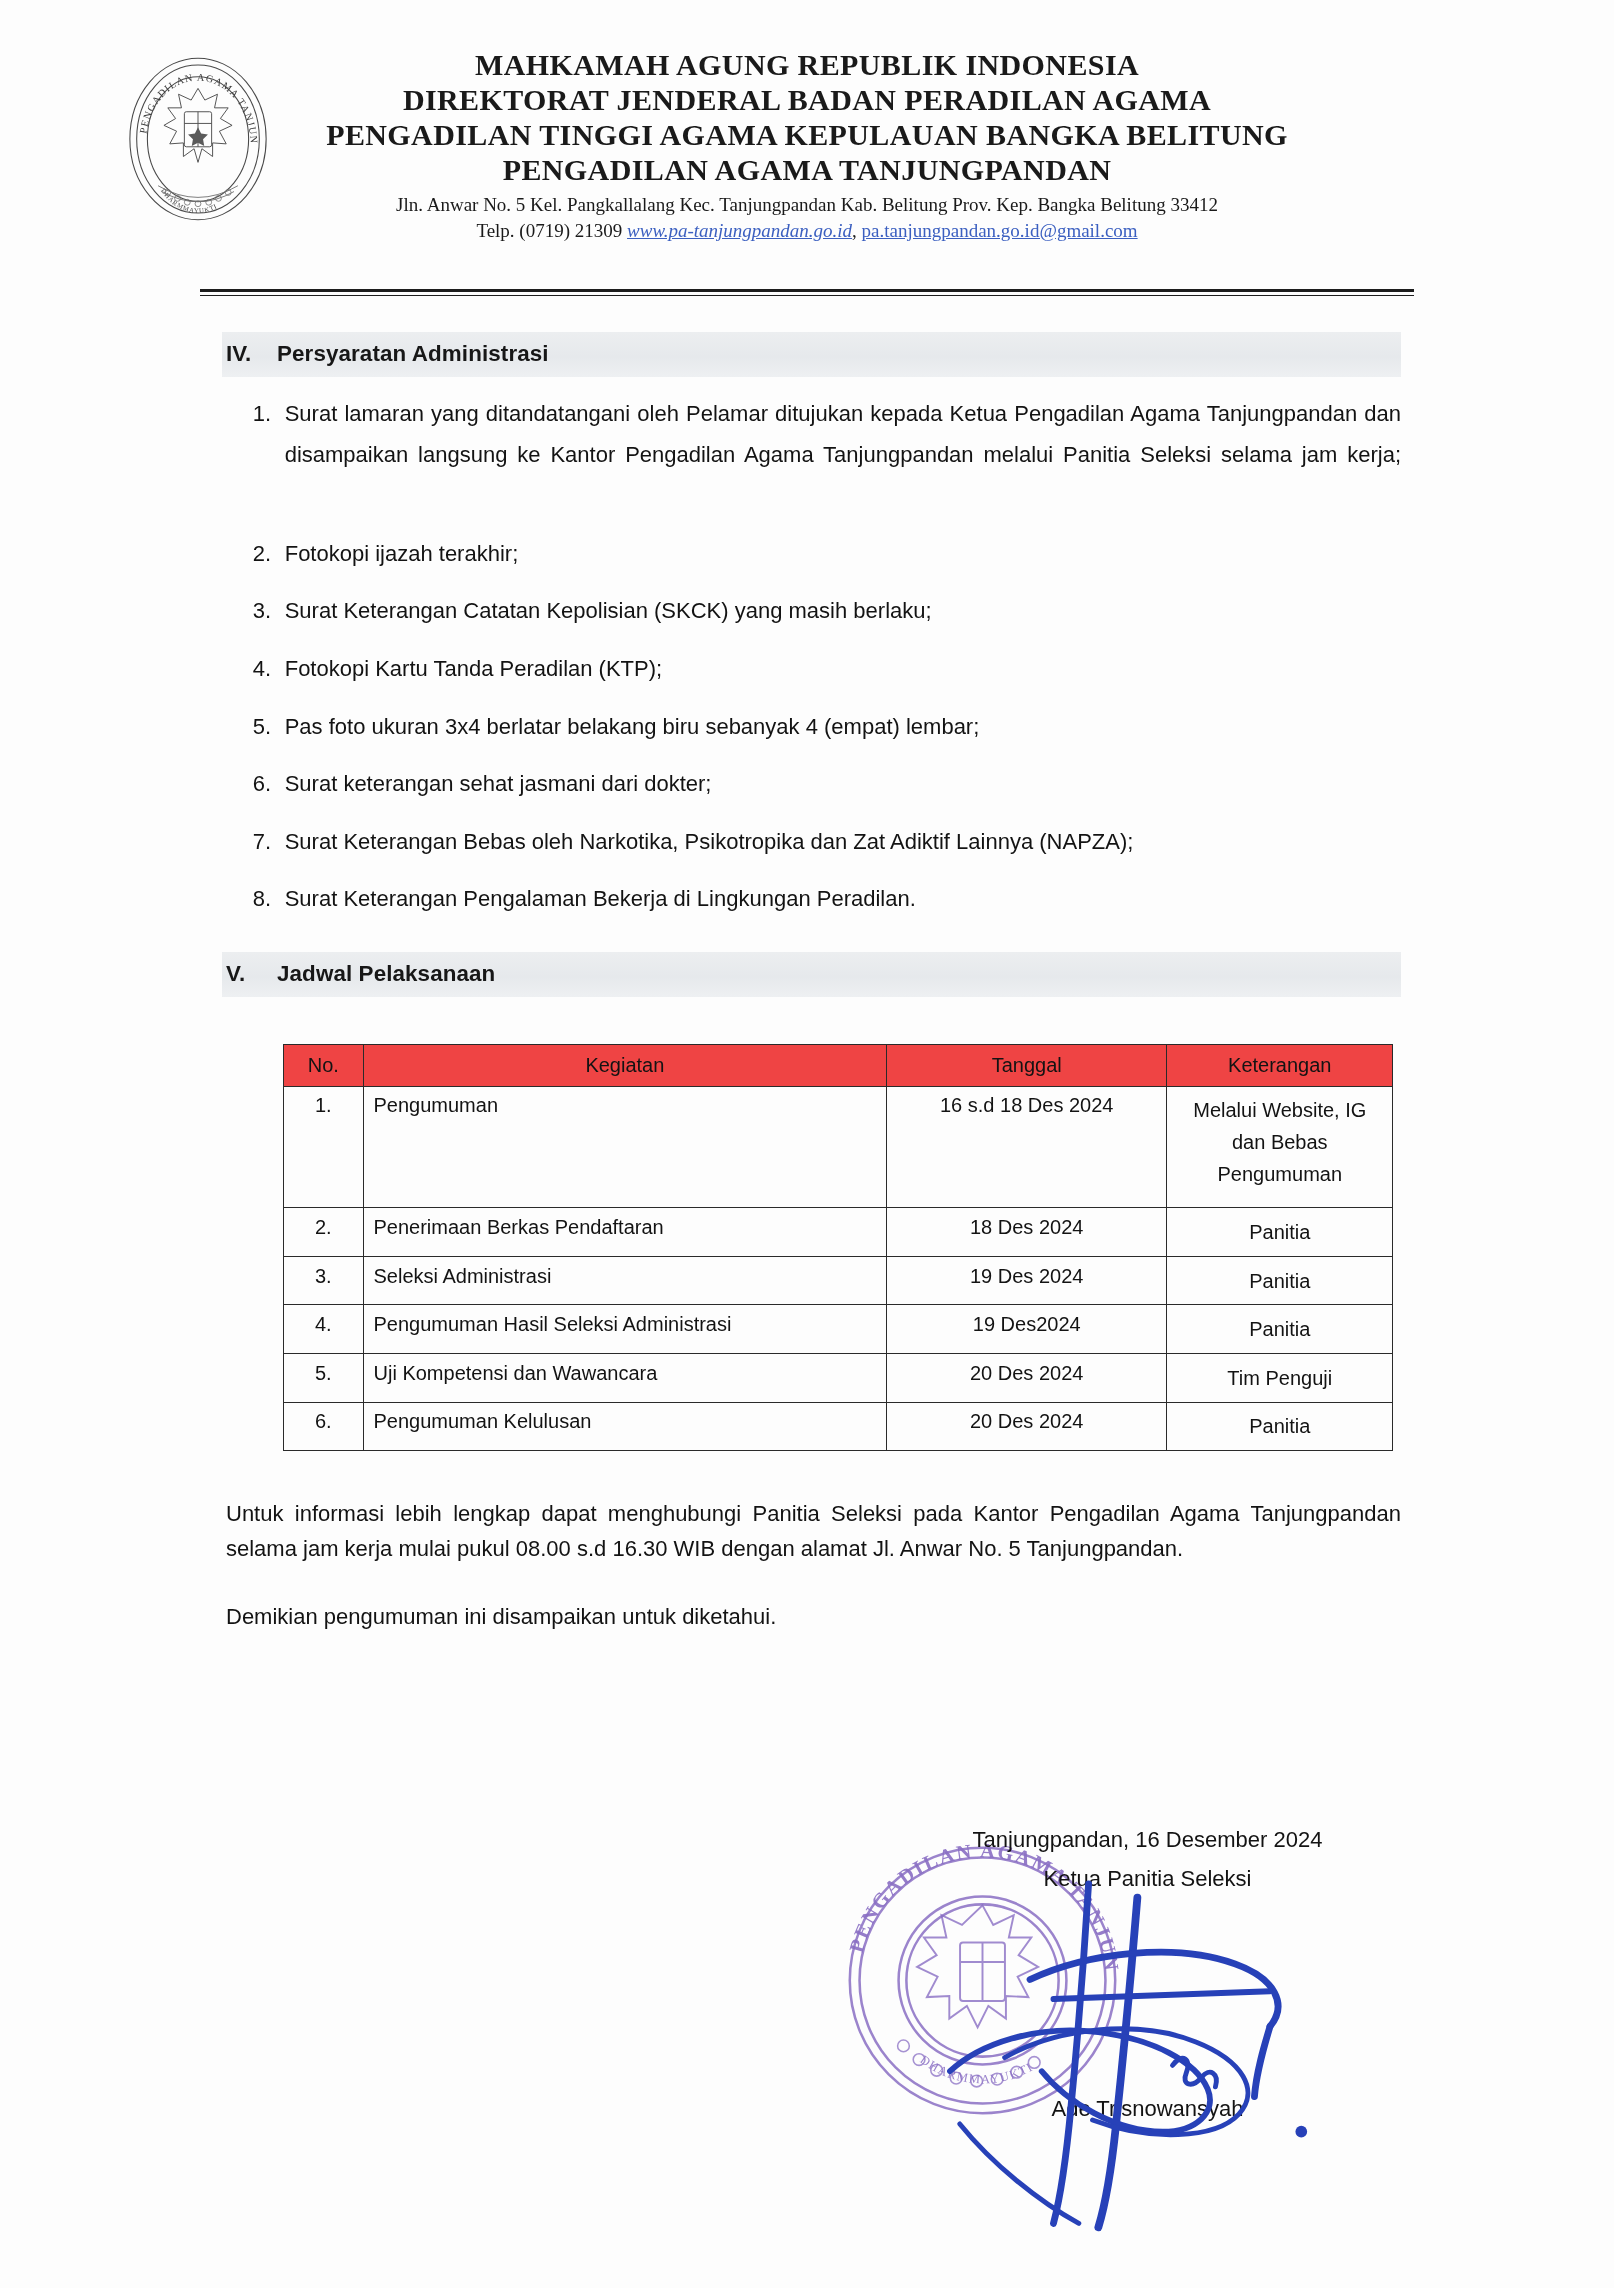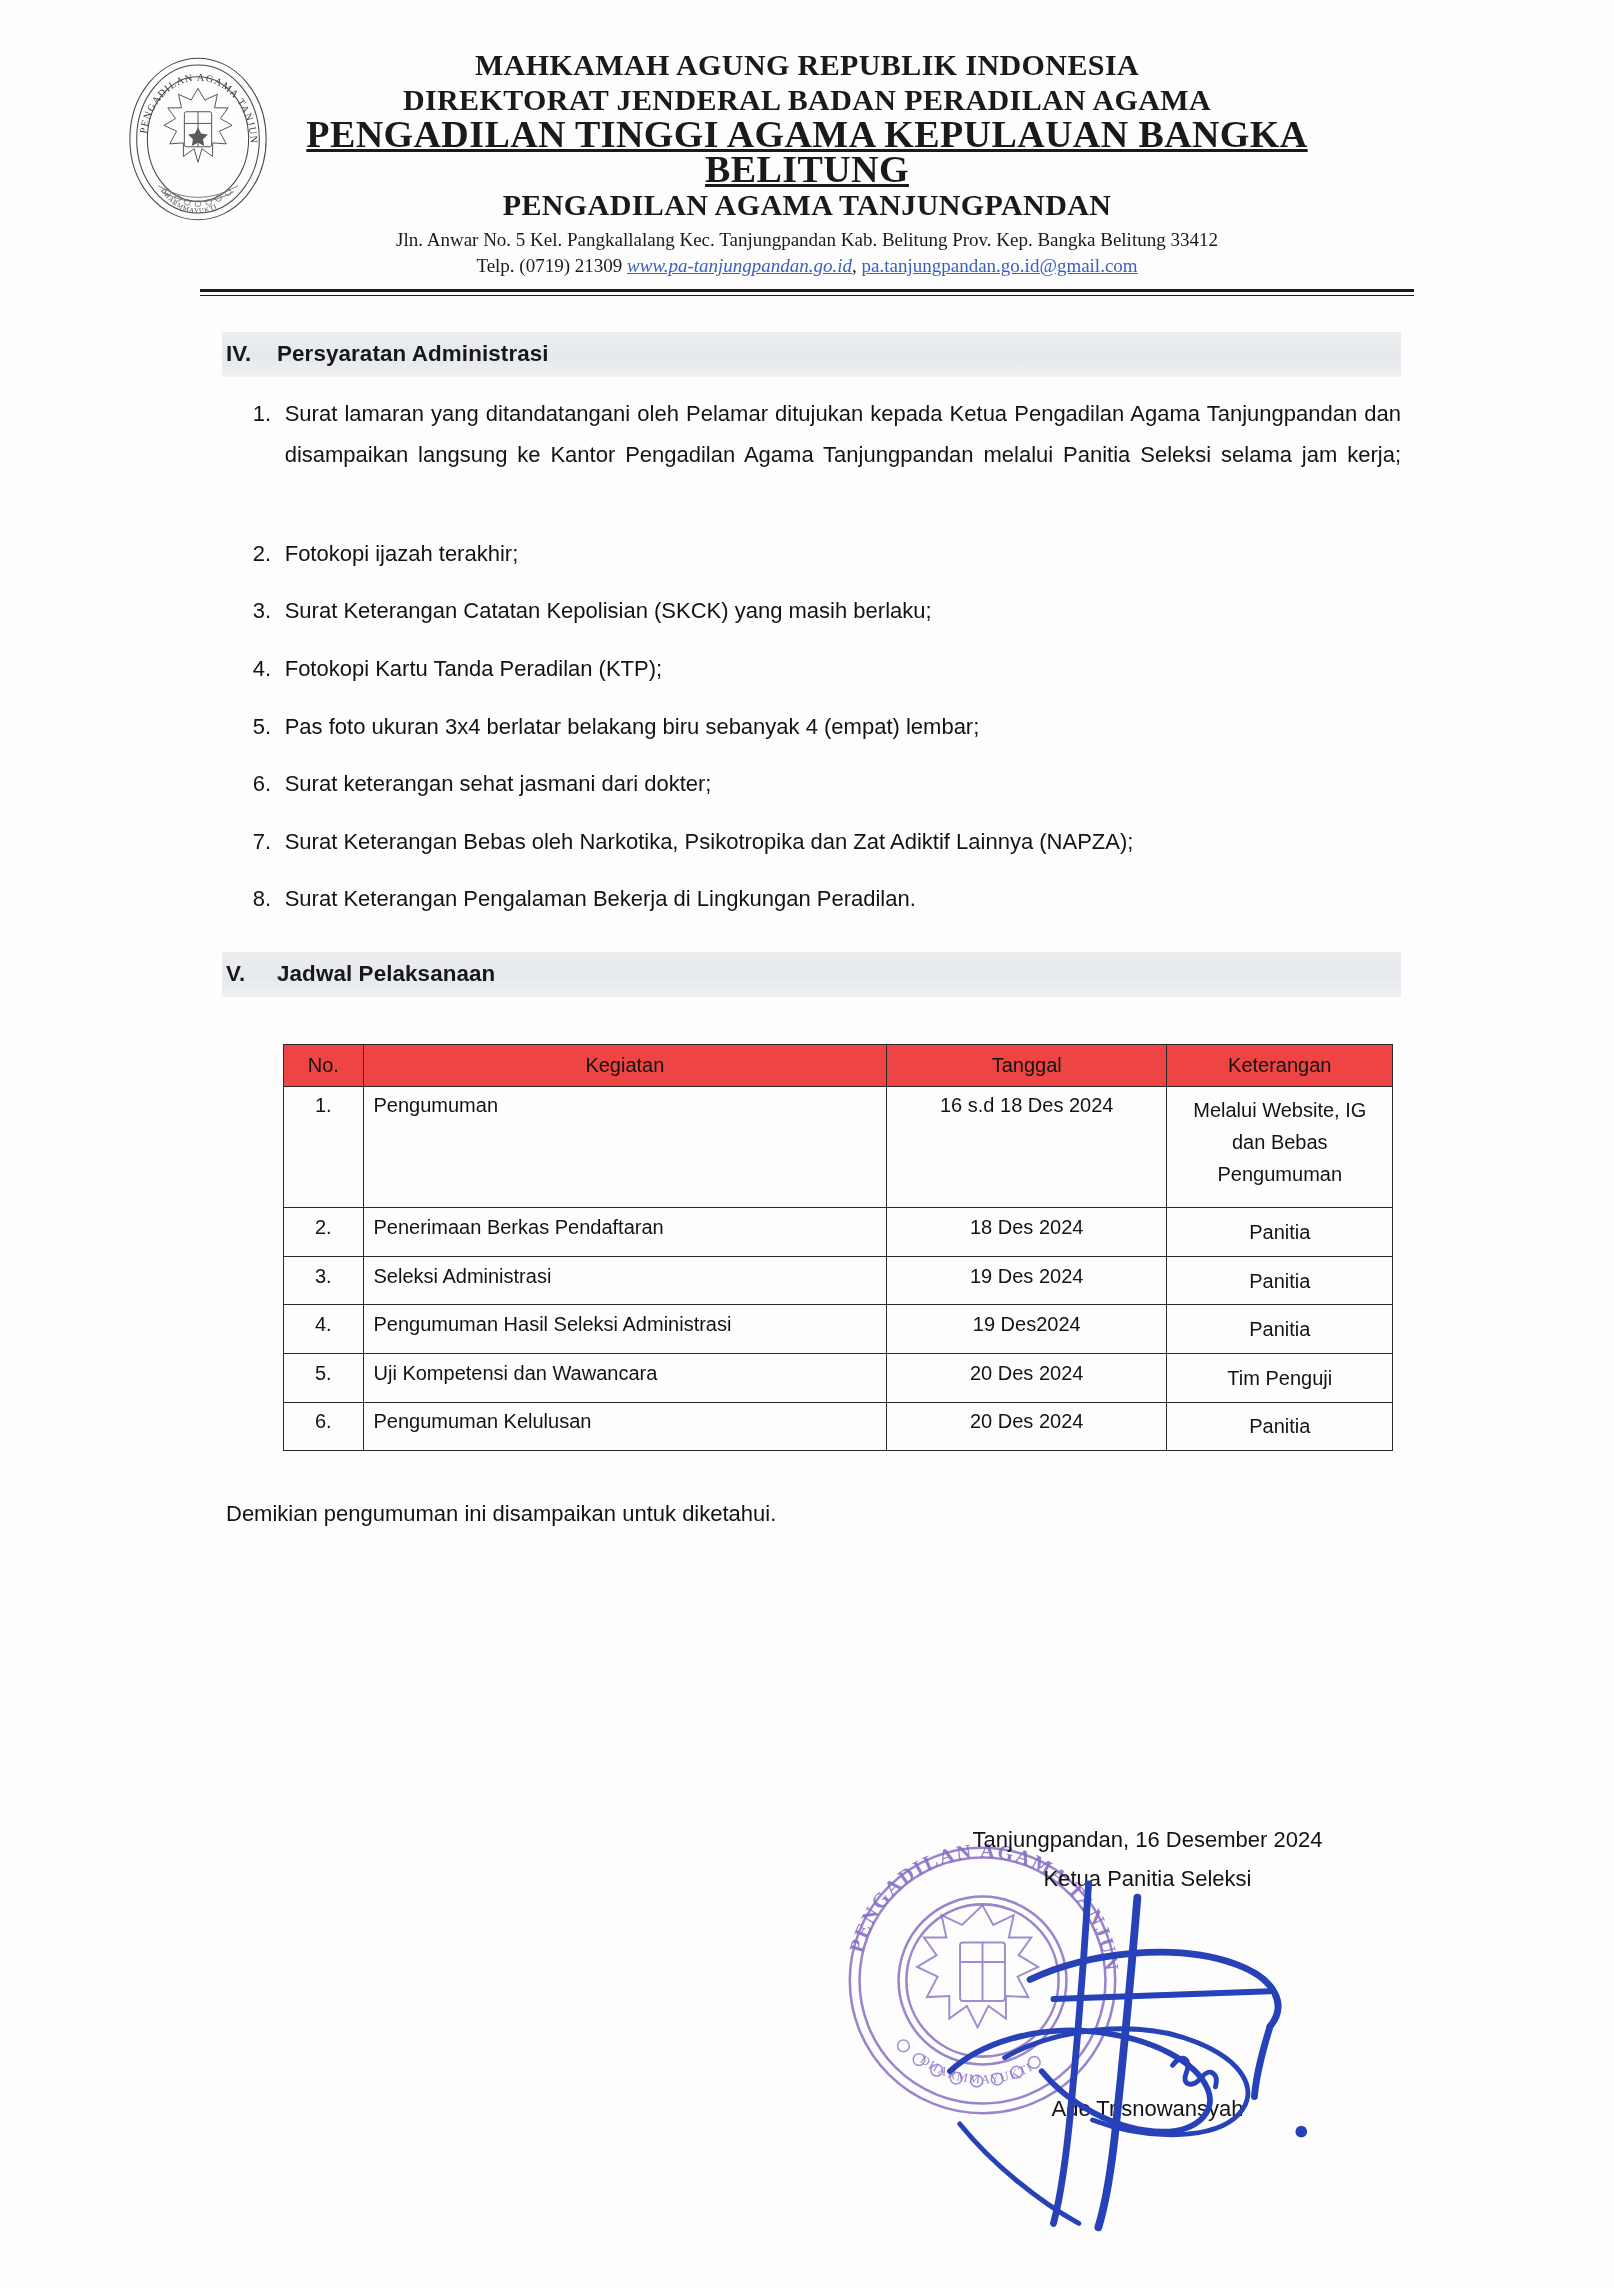--- a/index.html
+++ b/index.html
@@ -44,21 +44,21 @@
     text-align: center;
     font-family: "Liberation Serif", serif;
   }
   .head-line {
     font-weight: bold;
     letter-spacing: 0.4px;
     color: #1a1a1a;
   }
   .hl1 { font-size: 30px; line-height: 35px; }
   .hl2 { font-size: 30px; line-height: 35px; }
-  .hl3 { font-size: 38px; line-height: 35px; text-decoration: underline; }
+  .hl3 { font-size: 30px; line-height: 35px; }
   .hl4 { font-size: 30px; line-height: 35px; }
   .head-addr {
     font-family: "Liberation Serif", serif;
     font-size: 19px;
     line-height: 26px;
     color: #1a1a1a;
     margin-top: 4.9px;
   }
   .head-addr .lnk {
     color: #3b5fc0;
@@ -410,20 +410,21 @@
             <td class="cell-no">6.</td>
             <td class="cell-keg">Pengumuman Kelulusan</td>
             <td class="cell-tgl">20 Des 2024</td>
             <td class="cell-ket">Panitia</td>
           </tr>
         </tbody>
       </table>
     </div>
 
     <div class="closing">
+      <p class="p1">Untuk informasi lebih lengkap dapat menghubungi Panitia Seleksi pada Kantor Pengadilan Agama Tanjungpandan selama jam kerja mulai pukul 08.00 s.d 16.30 WIB dengan alamat Jl. Anwar No. 5 Tanjungpandan.</p>
       <p class="p2">Demikian pengumuman ini disampaikan untuk diketahui.</p>
     </div>
 
   </div>
 
   <div class="stamp">
     <svg viewBox="0 0 290 290" xmlns="http://www.w3.org/2000/svg">
       <g fill="none" stroke="#8a6fc4" stroke-width="2.6" opacity="0.85">
         <circle cx="145" cy="145" r="136"></circle>
         <circle cx="145" cy="145" r="126"></circle>

